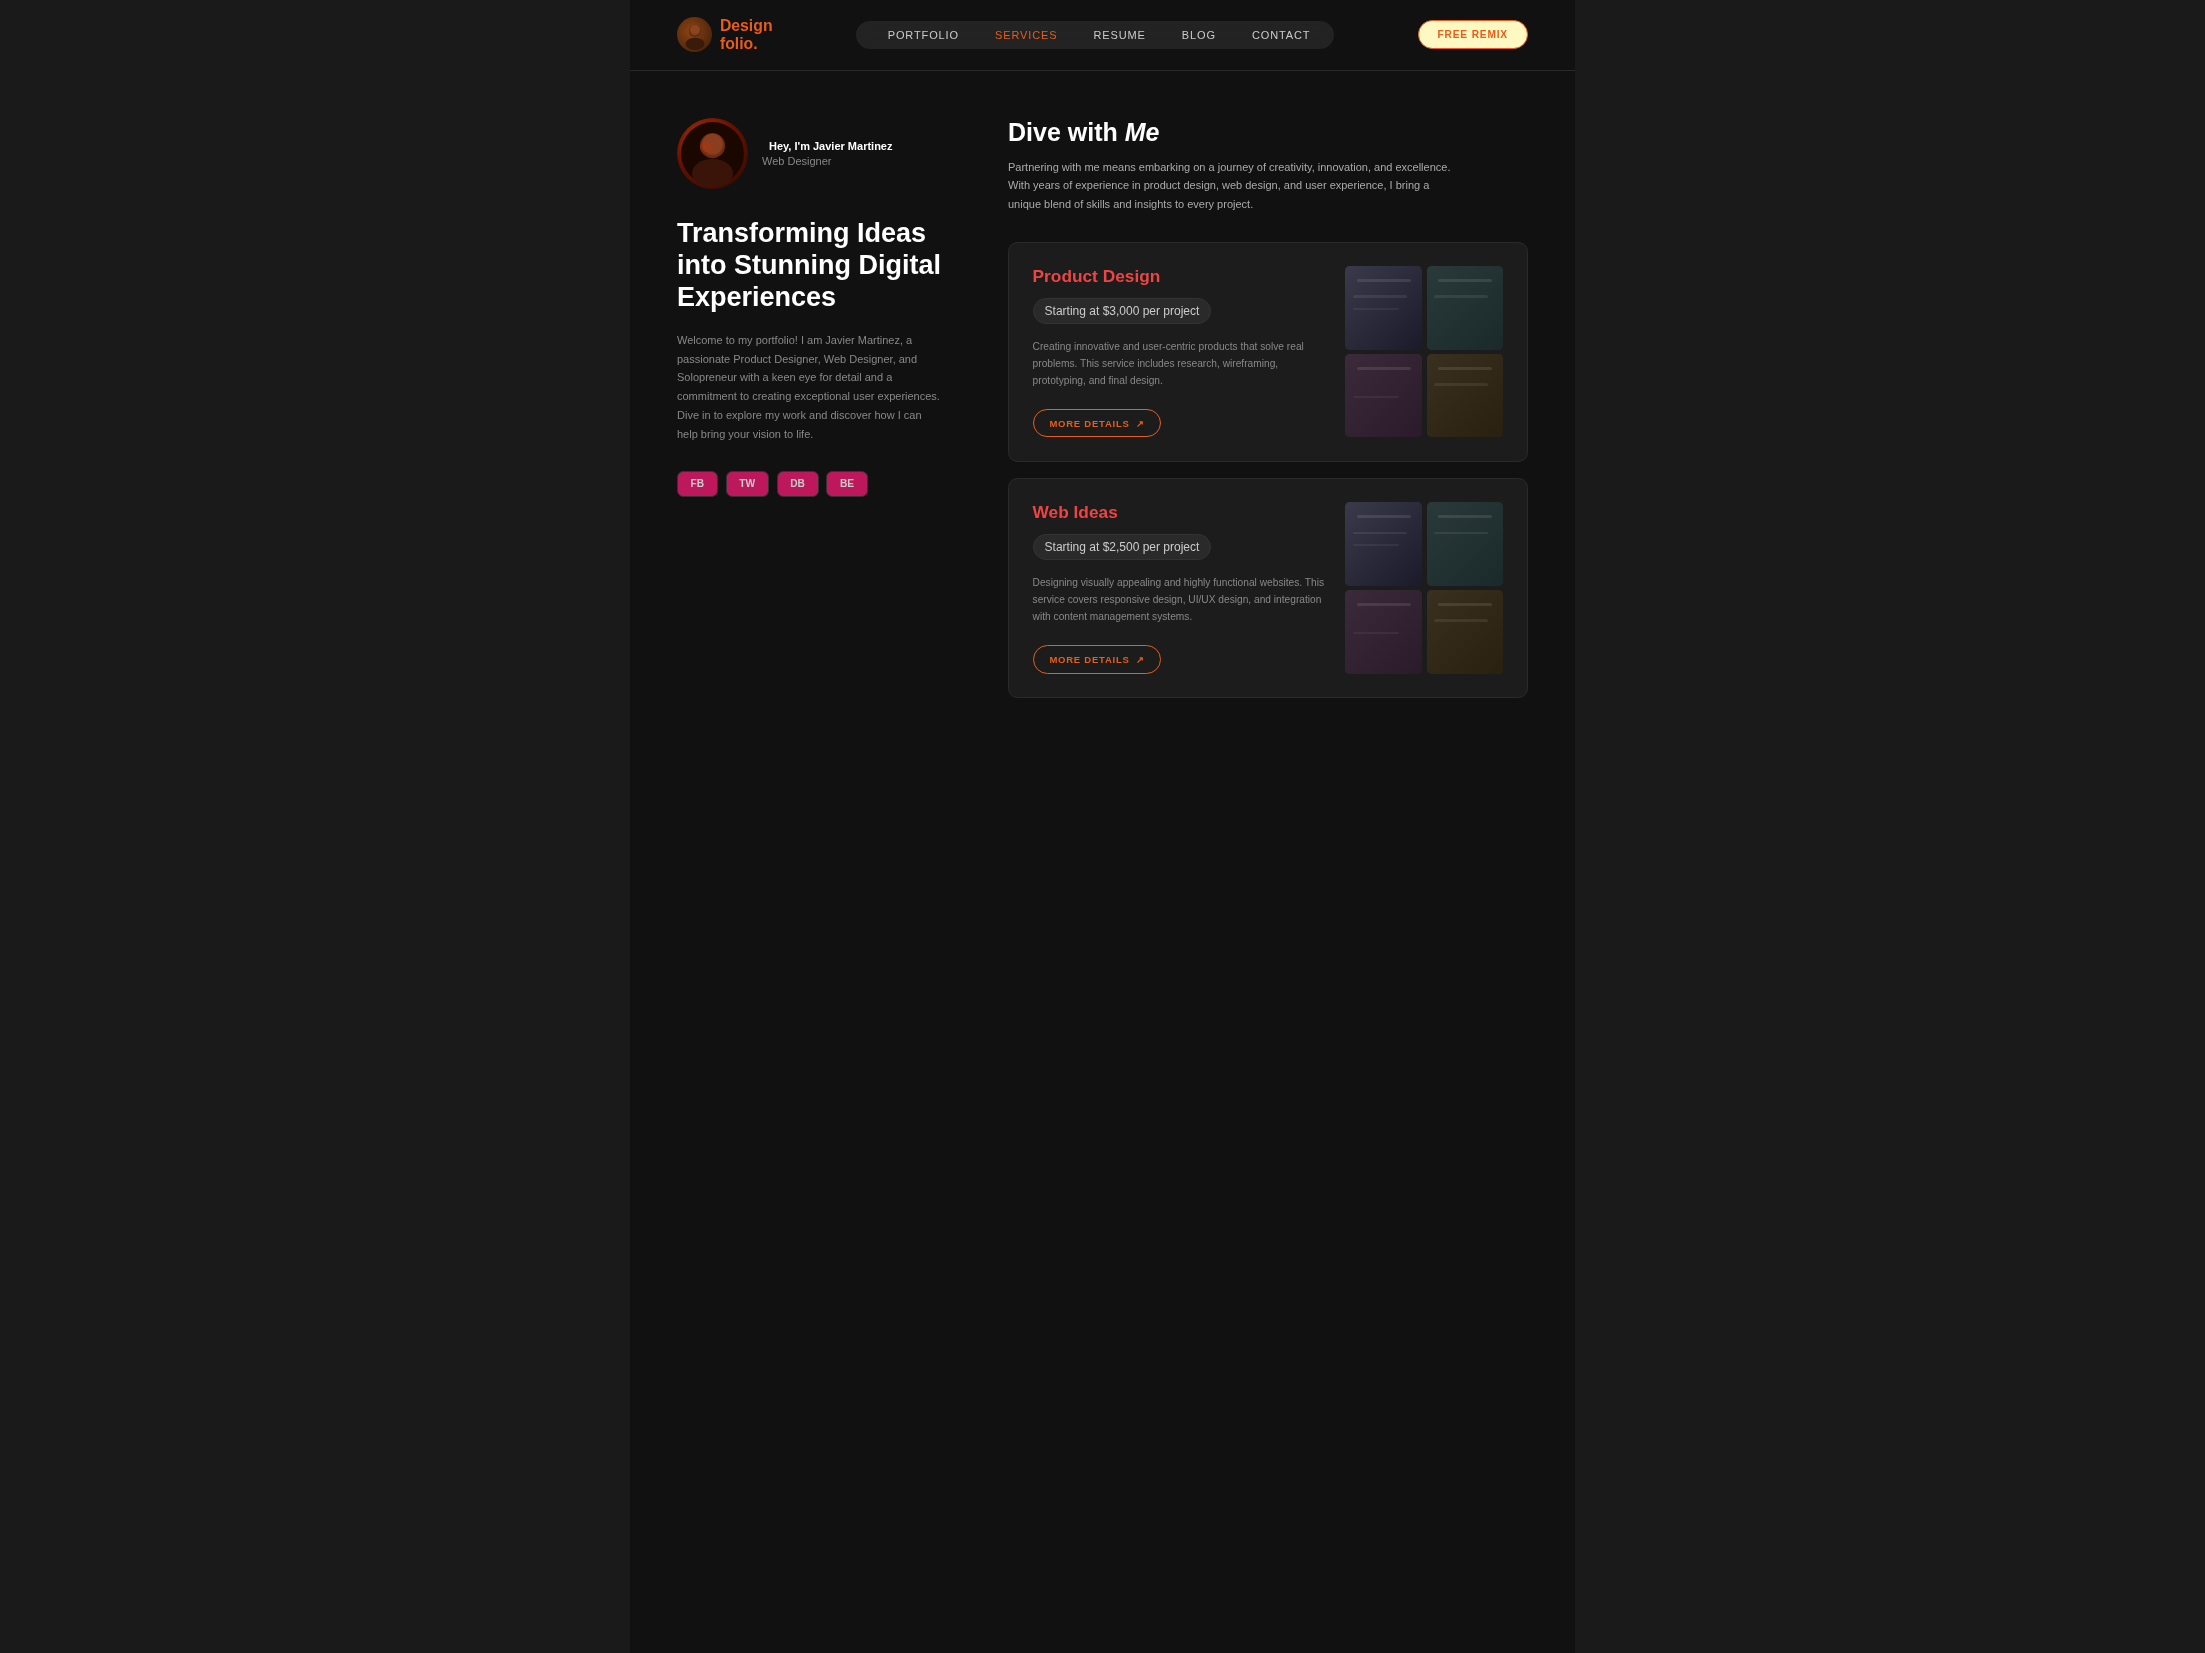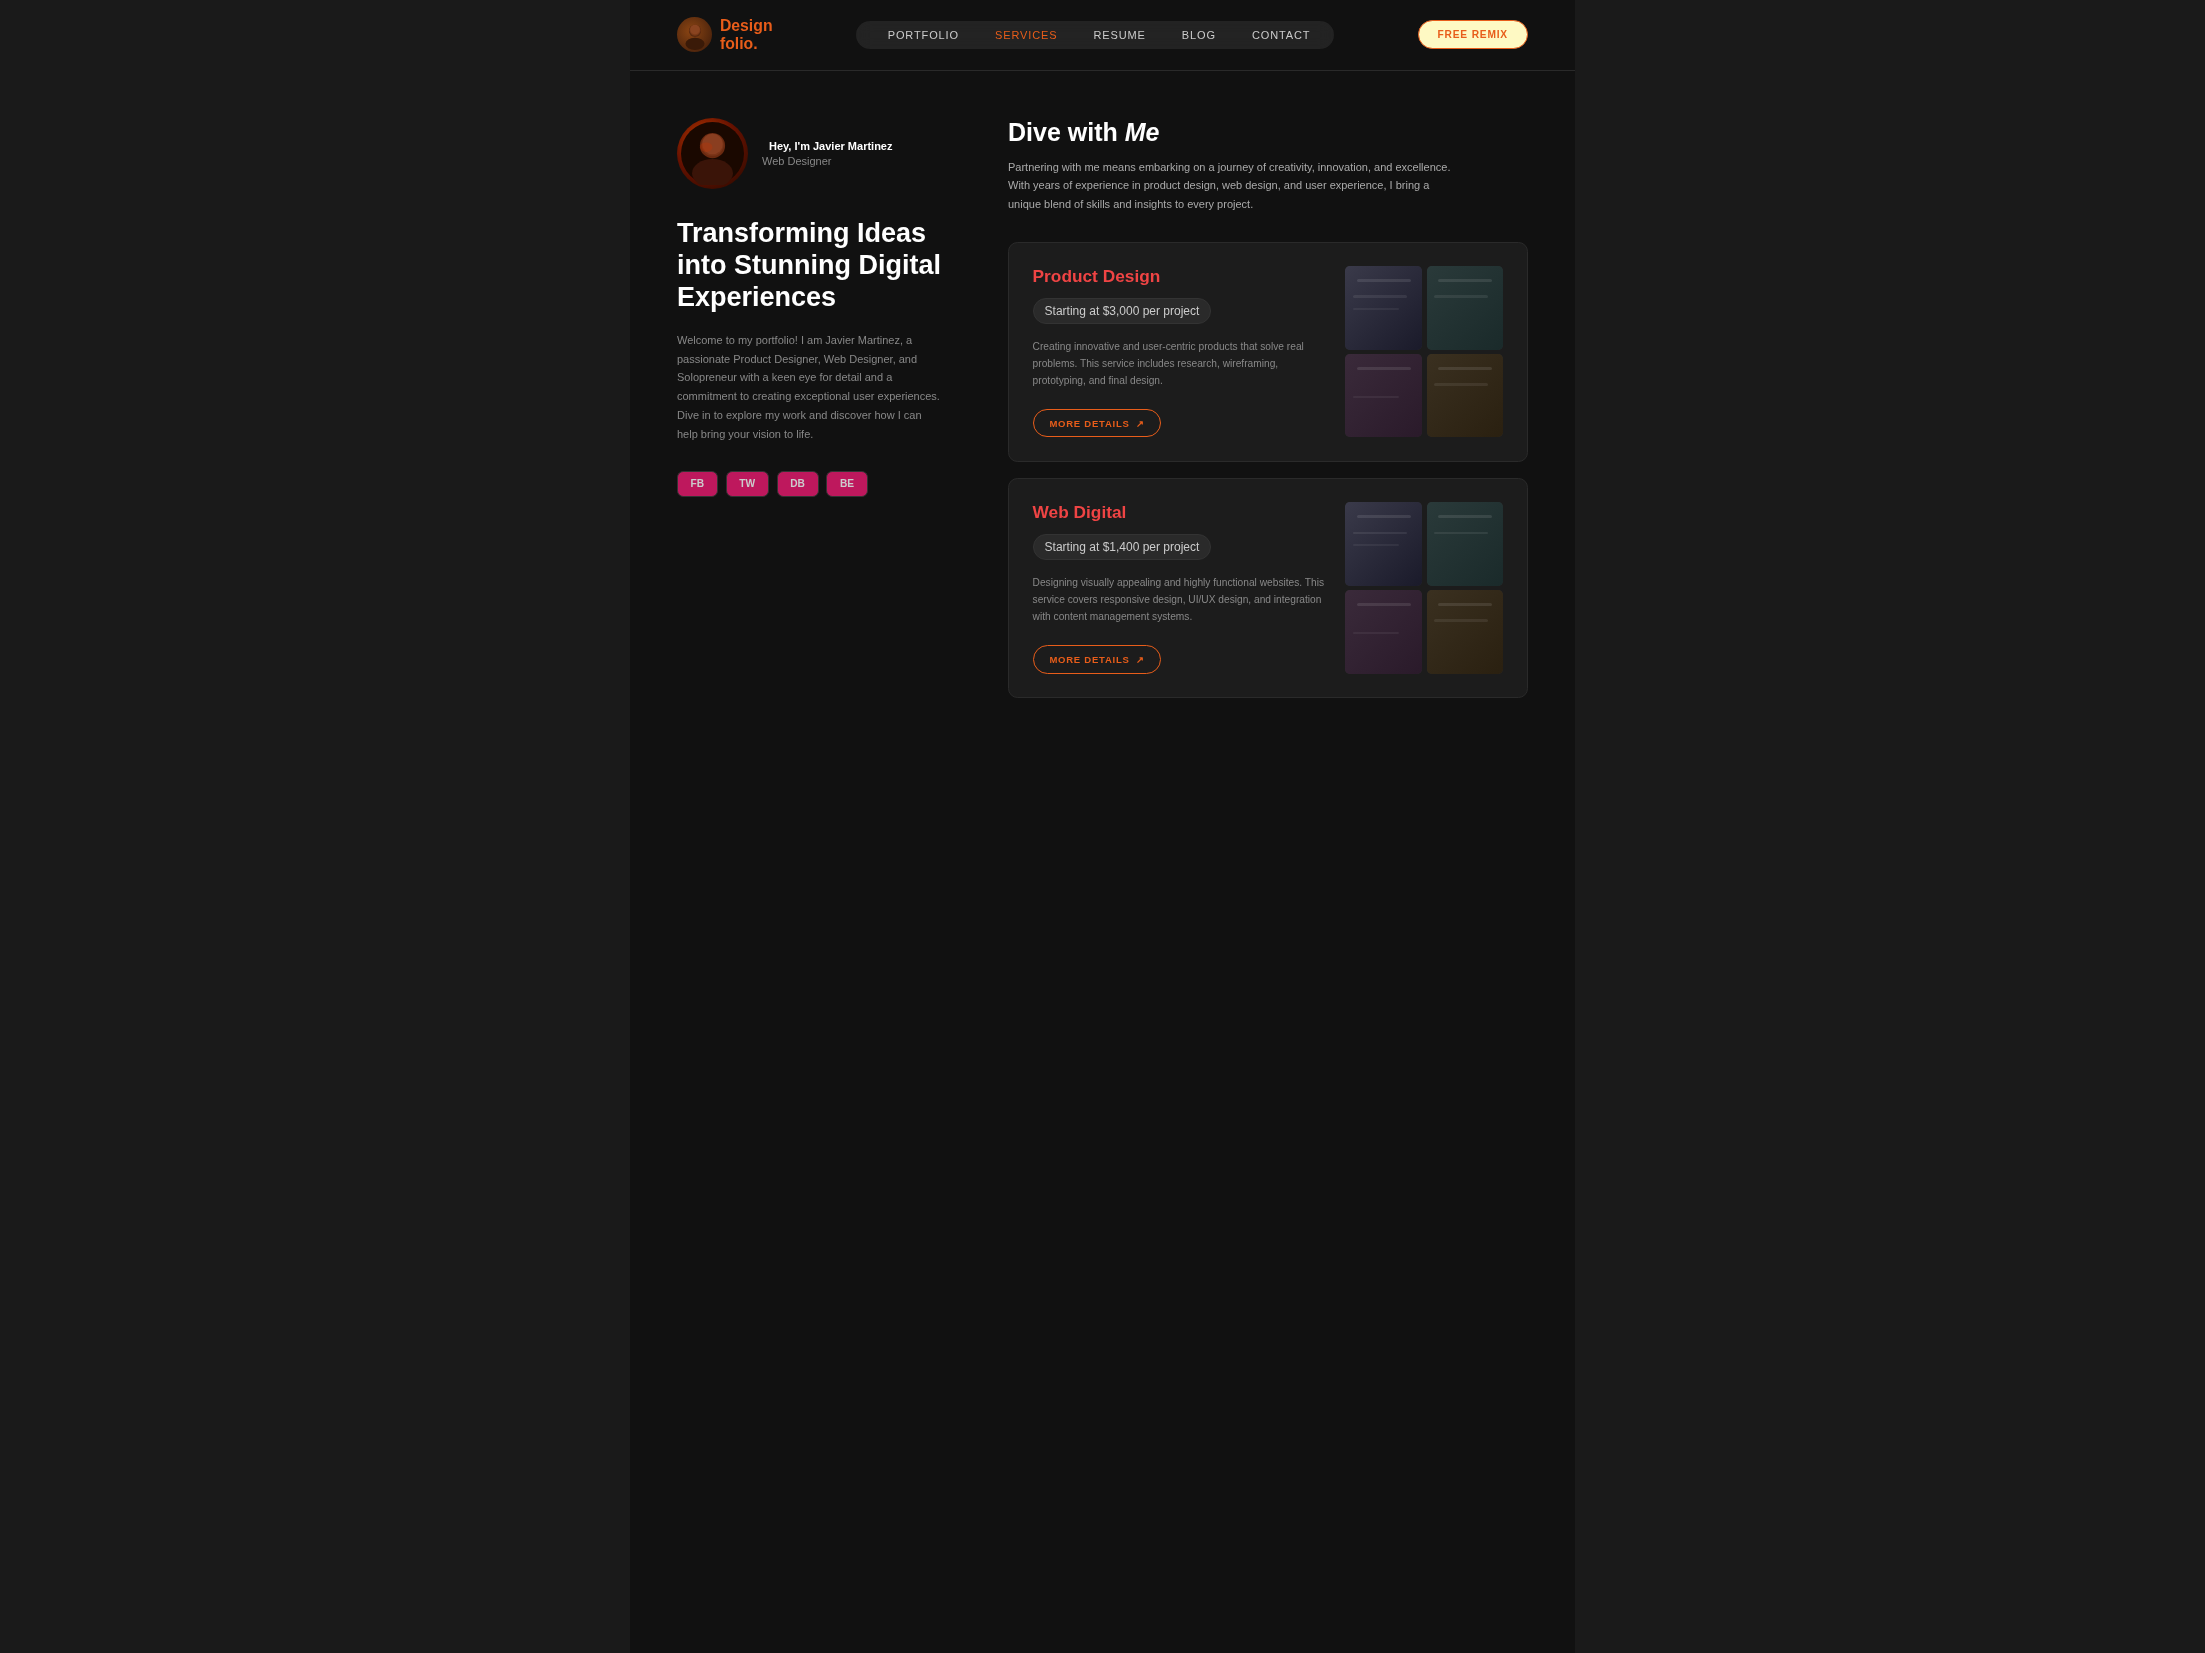--- a/index.html
+++ b/index.html
@@ -458,22 +458,22 @@
             <div class="img-inner">
               <div class="mock-ui"></div>
               <div class="mock-ui2"></div>
             </div>
           </div>
         </div>
       </div>
 
       <div class="service-card">
         <div class="service-card-content">
-          <h3>Web Digital</h3>
-          <span class="price-badge">Starting at $1,400 per project</span>
+          <h3>Web Ideas</h3>
+          <span class="price-badge">Starting at $2,500 per project</span>
           <p>Designing visually appealing and highly functional websites. This service covers responsive design, UI/UX design, and integration with content management systems.</p>
           <button class="more-details-btn">
             <span>MORE DETAILS</span>
             <span>↗</span>
           </button>
         </div>
         <div class="service-card-images">
           <div class="img-placeholder web-img-1">
             <div class="img-inner">
               <div class="mock-ui"></div>

